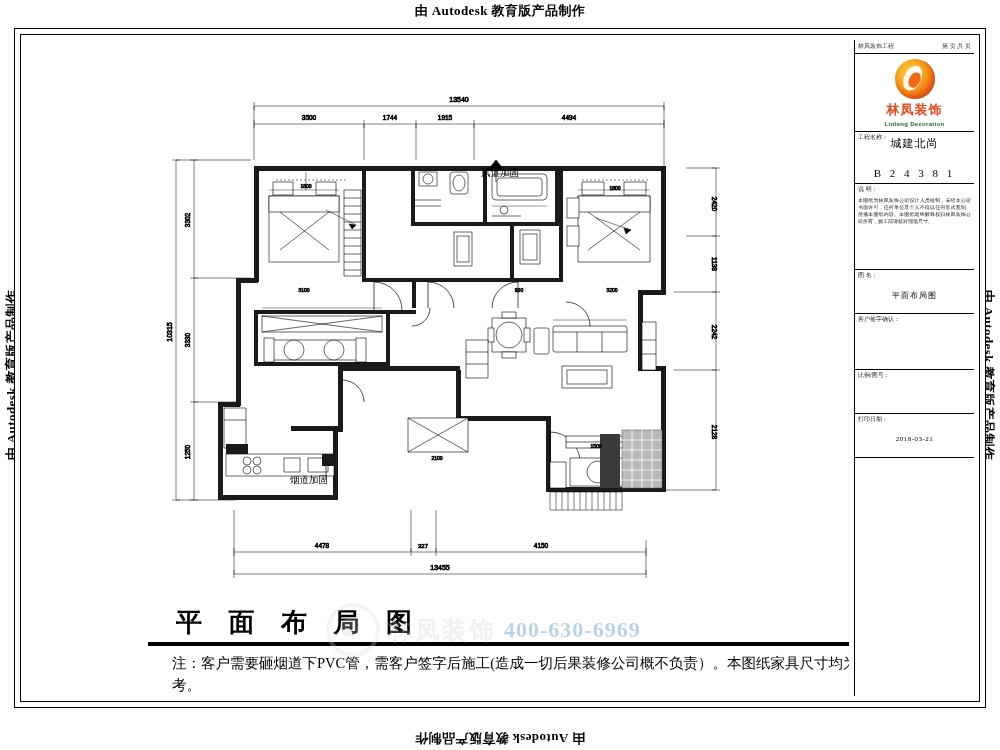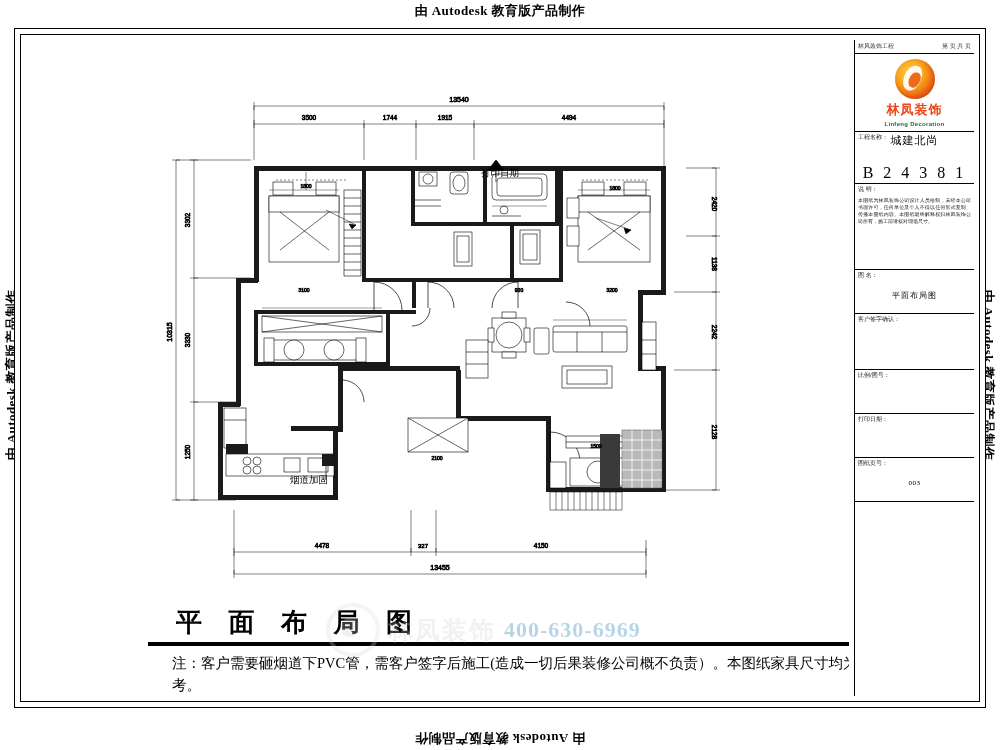--- a/index.html
+++ b/index.html
@@ -168,21 +168,21 @@
     align-items: center;
     justify-content: center;
   }
   .tb-project .p1 {
     font-family: Liberation Serif, serif;
     font-size: 11px;
     letter-spacing: 1px;
   }
   .tb-project .p2 {
     font-family: "Liberation Serif", serif;
-    font-size: 16px;
+    font-size: 11px;
     letter-spacing: 3px;
     margin-top: 16px;
   }
   .tb-notes {
     height: 86px;
   }
   .tb-notes .notes-body {
     font-size: 5px;
     line-height: 1.45;
     color: #222;
@@ -650,21 +650,21 @@
           <g stroke="#000" stroke-width="0.7" fill="none">
             <line x1="470" y1="142" x2="470" y2="126"></line>
             <path d="M 462 130 l 16 0 l -8 -10 z" fill="#000"></path>
             <line x1="300" y1="440" x2="300" y2="424"></line>
           </g>
           <rect x="296" y="414" width="12" height="12" fill="#1a1a1a" stroke="none"></rect>
 
         </g>
       </svg>
 
-      <div class="callout" style="left:455px; top:127px;">打印日期</div>
+      <div class="callout" style="left:455px; top:127px;">风道加固</div>
       <div class="callout" style="left:264px; top:434px;">烟道加固</div>
 
       <div class="plan-title">平 面 布 局 图</div>
       <div class="title-rule"></div>
 
       <div class="stamp">
         <div class="stamp-ring"></div>
         <div class="stamp-text">林凤装饰</div>
         <div class="stamp-phone">400-630-6969</div>
       </div>
@@ -706,23 +706,20 @@
         <div class="val"></div>
       </div>
 
 
       <div class="tb-row tb-cell short">
         <div class="tb-label">比例/图号：</div>
       </div>
 
       <div class="tb-row tb-cell short">
         <div class="tb-label">打印日期：</div>
-      </div>
-
-      <div class="tb-row tb-cell short">
-        <div class="tb-label">图纸页号：</div>
-        <div class="val tiny">003</div>
-      </div>
+        <div class="val tiny">2018-03-21</div>
+      </div>
+
 
     </div>
 
   </div>
 </div>
 
 </body></html>

